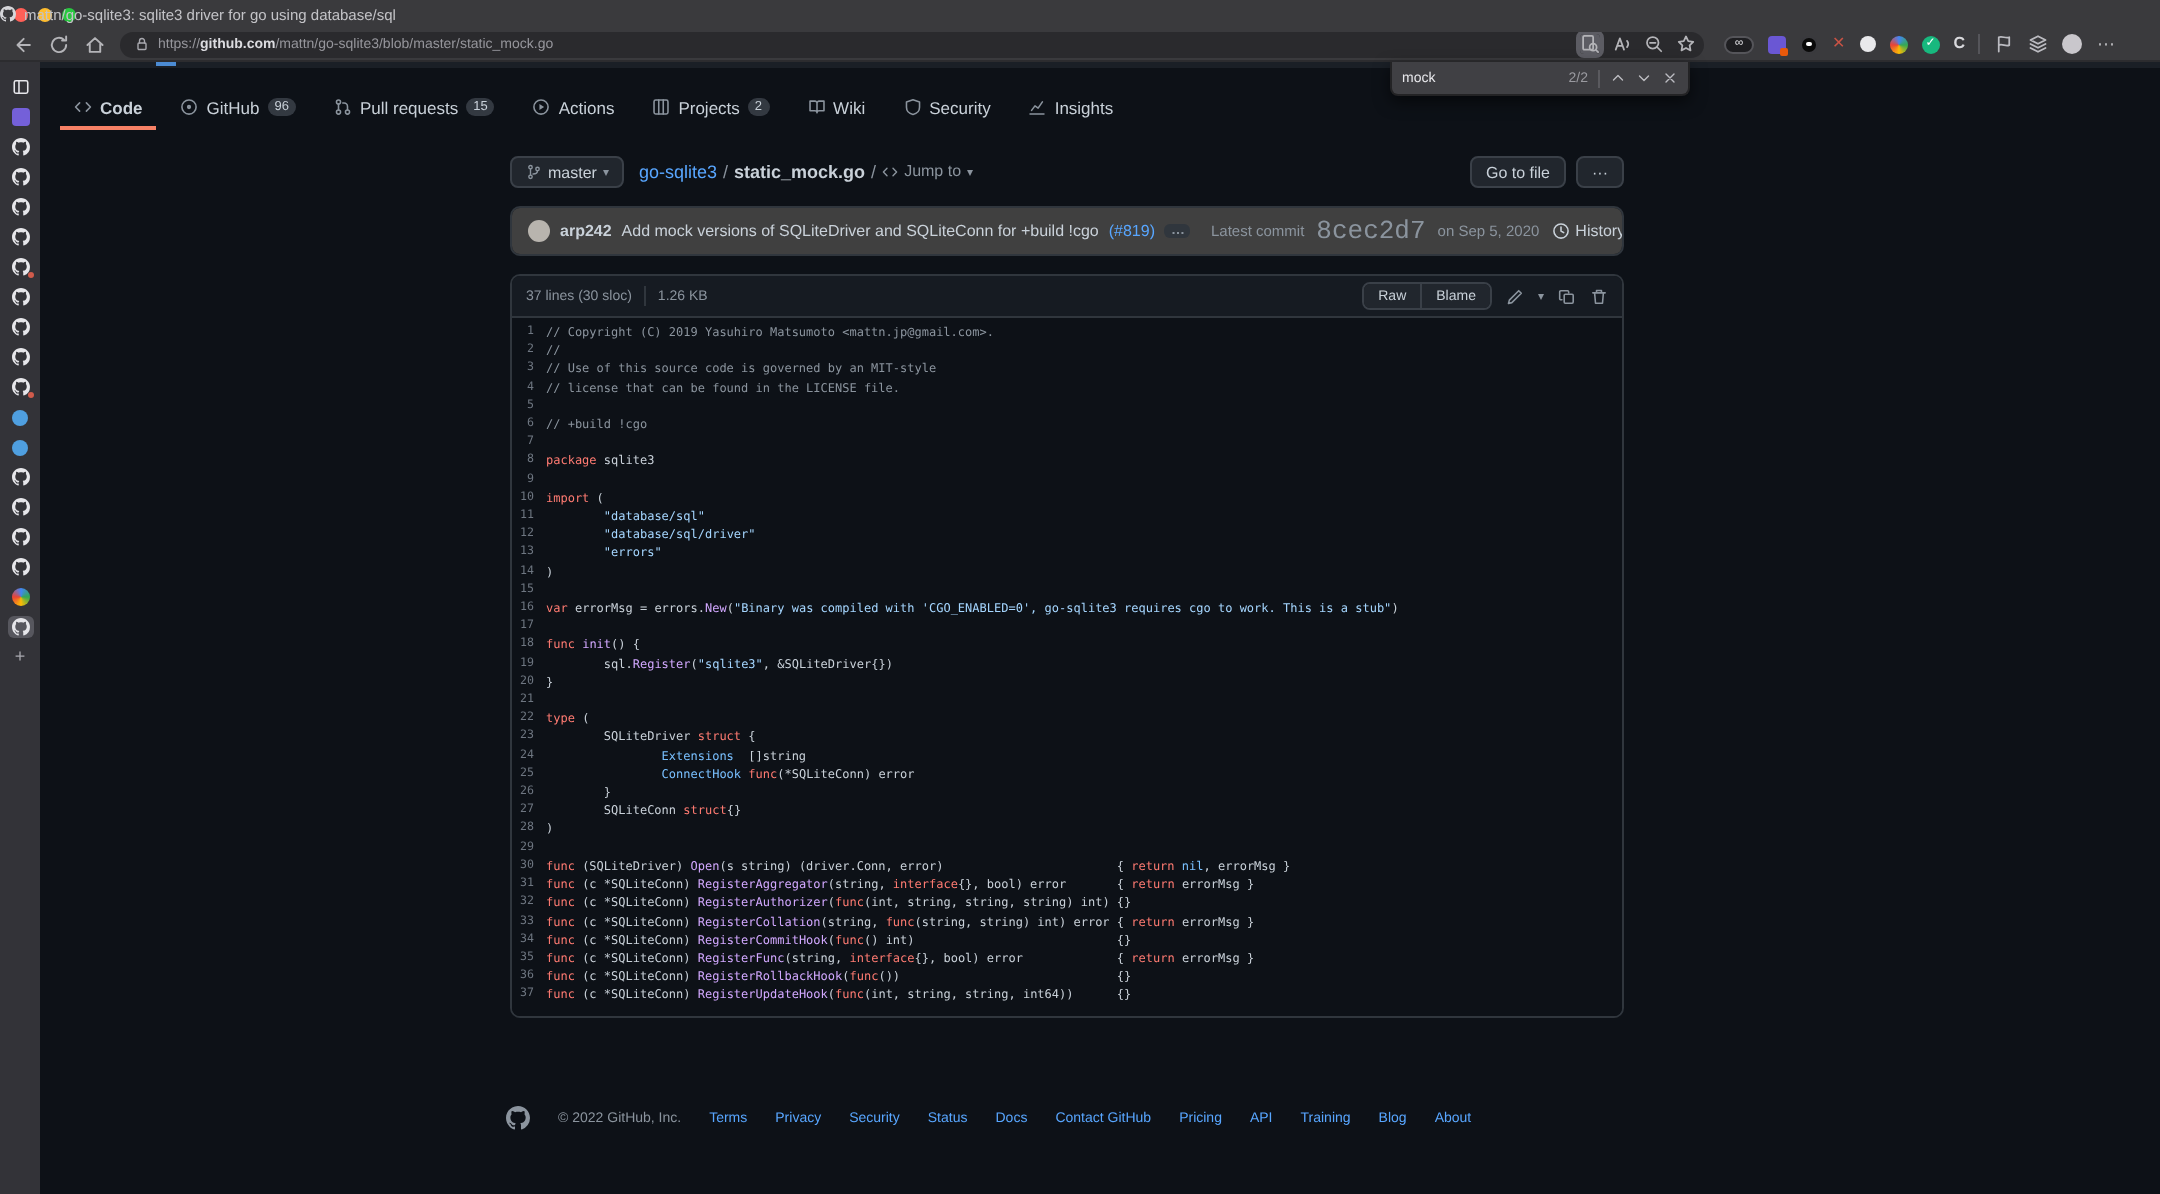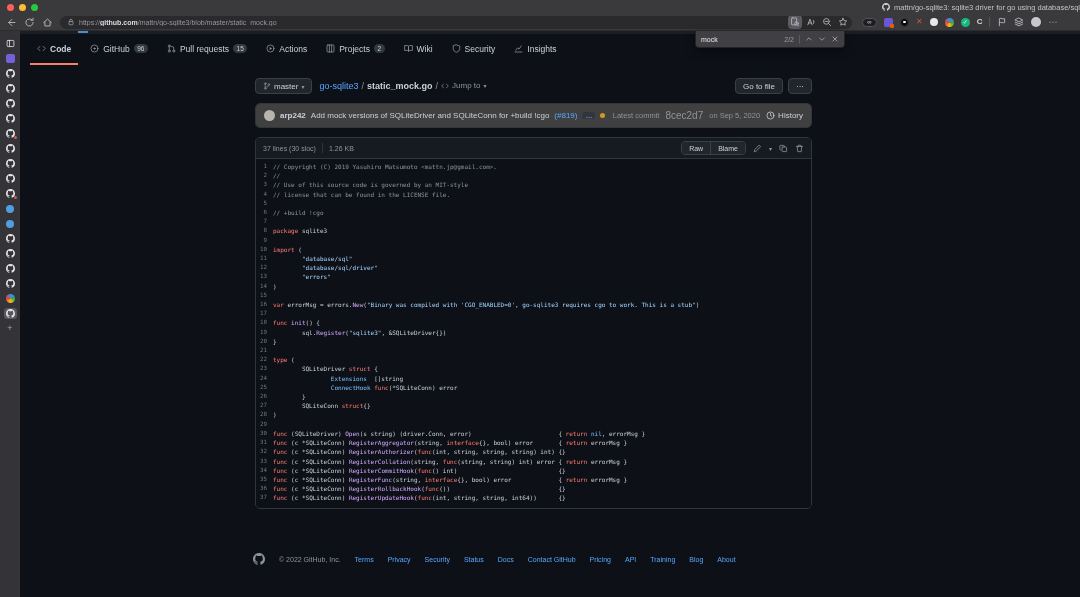--- a/index.html
+++ b/index.html
@@ -6,21 +6,21 @@
   html,body{background:#000}
   .stage{position:relative;width:1080px;height:597px;overflow:hidden;background:#0d1117;
          font-family:"Liberation Sans",sans-serif;-webkit-font-smoothing:antialiased}
   svg{display:block;width:100%;height:100%}
   .icon{display:inline-block;flex:none}
 
   
   .titlebar{position:absolute;top:0;left:0;right:0;height:14px;background:#3a3a3d;z-index:30}
   .tl{position:absolute;top:3.5px;width:7px;height:7px;border-radius:50%}
   .tl.r{left:7px;background:#ff5f57}.tl.y{left:19px;background:#febc2e}.tl.g{left:31px;background:#28c840}
-  .win-title{position:absolute;inset:0;display:flex;align-items:center;justify-content:flex-end;gap:4px;
+  .win-title{position:absolute;inset:0;display:flex;align-items:center;justify-content:flex-start;gap:4px;
              font-size:7.5px;color:#c3c3c7}
   .win-title .icon{width:8px;height:8px;color:#d6d6da}
 
   
   .toolbar{position:absolute;top:14px;left:0;right:0;height:17px;background:#3a3a3d;z-index:30;
            display:flex;align-items:center;padding:0 6px;gap:7px;border-bottom:1px solid #2c2c2f}
   .tb-btn{width:11px;height:11px;color:#b4b4b8}
   .addressbar{flex:1;max-width:792px;height:13px;background:#2a2a2d;border-radius:7px;
               display:flex;align-items:center;padding:0 4px 0 7px;gap:4px;font-size:7px;color:#96969c;overflow:hidden}
   .addr-lock{width:8px;height:8px;color:#a8a8ae}
@@ -55,21 +55,21 @@
      background:conic-gradient(#4285f4,#34a853,#fbbc05,#ea4335,#4285f4)}
   .st-plus{color:#a8a8ae;font-size:9px;line-height:9px}
   .st-panel{width:9px;height:9px;color:#b4b4b8}
 
   
   .page{position:absolute;top:31px;left:20px;right:0;bottom:0;background:#0d1117;color:#c9d1d9}
   .remnant{position:absolute;top:0;left:0;right:0;height:3px;background:#1a1f26}
   .remnant-blip{position:absolute;top:0;left:58px;width:10px;height:2px;background:#58a6ff;opacity:.8}
 
   .repo-nav{position:absolute;top:13px;left:10px;display:flex;gap:5px;height:21px}
-  .nav-item{display:flex;align-items:flex-start;gap:4px;padding:0 7px;font-size:8.5px;color:#c9d1d9;
+  .nav-item{display:flex;align-items:center;gap:4px;padding:0 7px;font-size:8.5px;color:#c9d1d9;
             border-bottom:2px solid transparent}
   .nav-item.active{font-weight:bold;border-bottom-color:#f78166}
   .nav-icon{width:9px;height:9px;color:#8b949e}
   .nav-count{background:rgba(110,118,129,.4);border-radius:7px;font-size:6.5px;line-height:9px;
              padding:0 3.5px;color:#c9d1d9}
 
   .content{position:absolute;left:235px;top:47px;width:557px}
   .file-nav{display:flex;align-items:center;gap:7px;height:16px}
   .btn{display:flex;align-items:center;gap:3px;background:#21262d;border:1px solid #3a4048;
        border-radius:4px;height:16px;padding:0 7px;font-size:8px;color:#c9d1d9}
@@ -86,21 +86,21 @@
   .commit-box{margin-top:9px;border:1px solid #30363d;border-radius:5px;overflow:hidden}
   .commit-row{display:flex;align-items:center;gap:5px;background:#404040;height:23px;padding:0 8px;font-size:8px}
   .avatar{width:11px;height:11px;border-radius:50%;flex:none}
   .commit-author{font-weight:bold}
   .commit-msg{white-space:nowrap}
   .commit-pr{color:#58a6ff}
   .commit-ellipsis{background:#30363d;border-radius:3px;color:#8b949e;font-size:7px;line-height:7px;
                    padding:0 3px;font-weight:bold}
   .commit-dot{width:5px;height:5px;border-radius:50%;background:#d29922}
   .commit-right{margin-left:auto;display:flex;align-items:center;gap:6px;color:#8b949e;font-size:7.5px;white-space:nowrap}
-  .hash{font-family:Liberation Sans, sans-serif;font-size:10px}
+  .hash{font-family:Liberation Mono, monospace;font-size:13px}
   .history{display:flex;align-items:center;gap:3px;color:#c9d1d9;font-weight:normal;font-size:8px}
   .history .icon{width:9px;height:9px}
   .contrib-row{display:flex;align-items:center;gap:6px;height:24px;padding:0 8px;font-size:8px;
                border-top:1px solid #21262d;background:#0d1117}
   .contrib-row .icon{width:9px;height:9px;color:#8b949e}
   .contrib-avatars{display:flex;gap:3px}
   .contrib-avatars .avatar{width:10px;height:10px}
 
   .file-box{margin-top:9px;border:1px solid #30363d;border-radius:5px;overflow:hidden}
   .file-header{display:flex;align-items:center;gap:6px;background:#161b22;height:21px;padding:0 7px;

